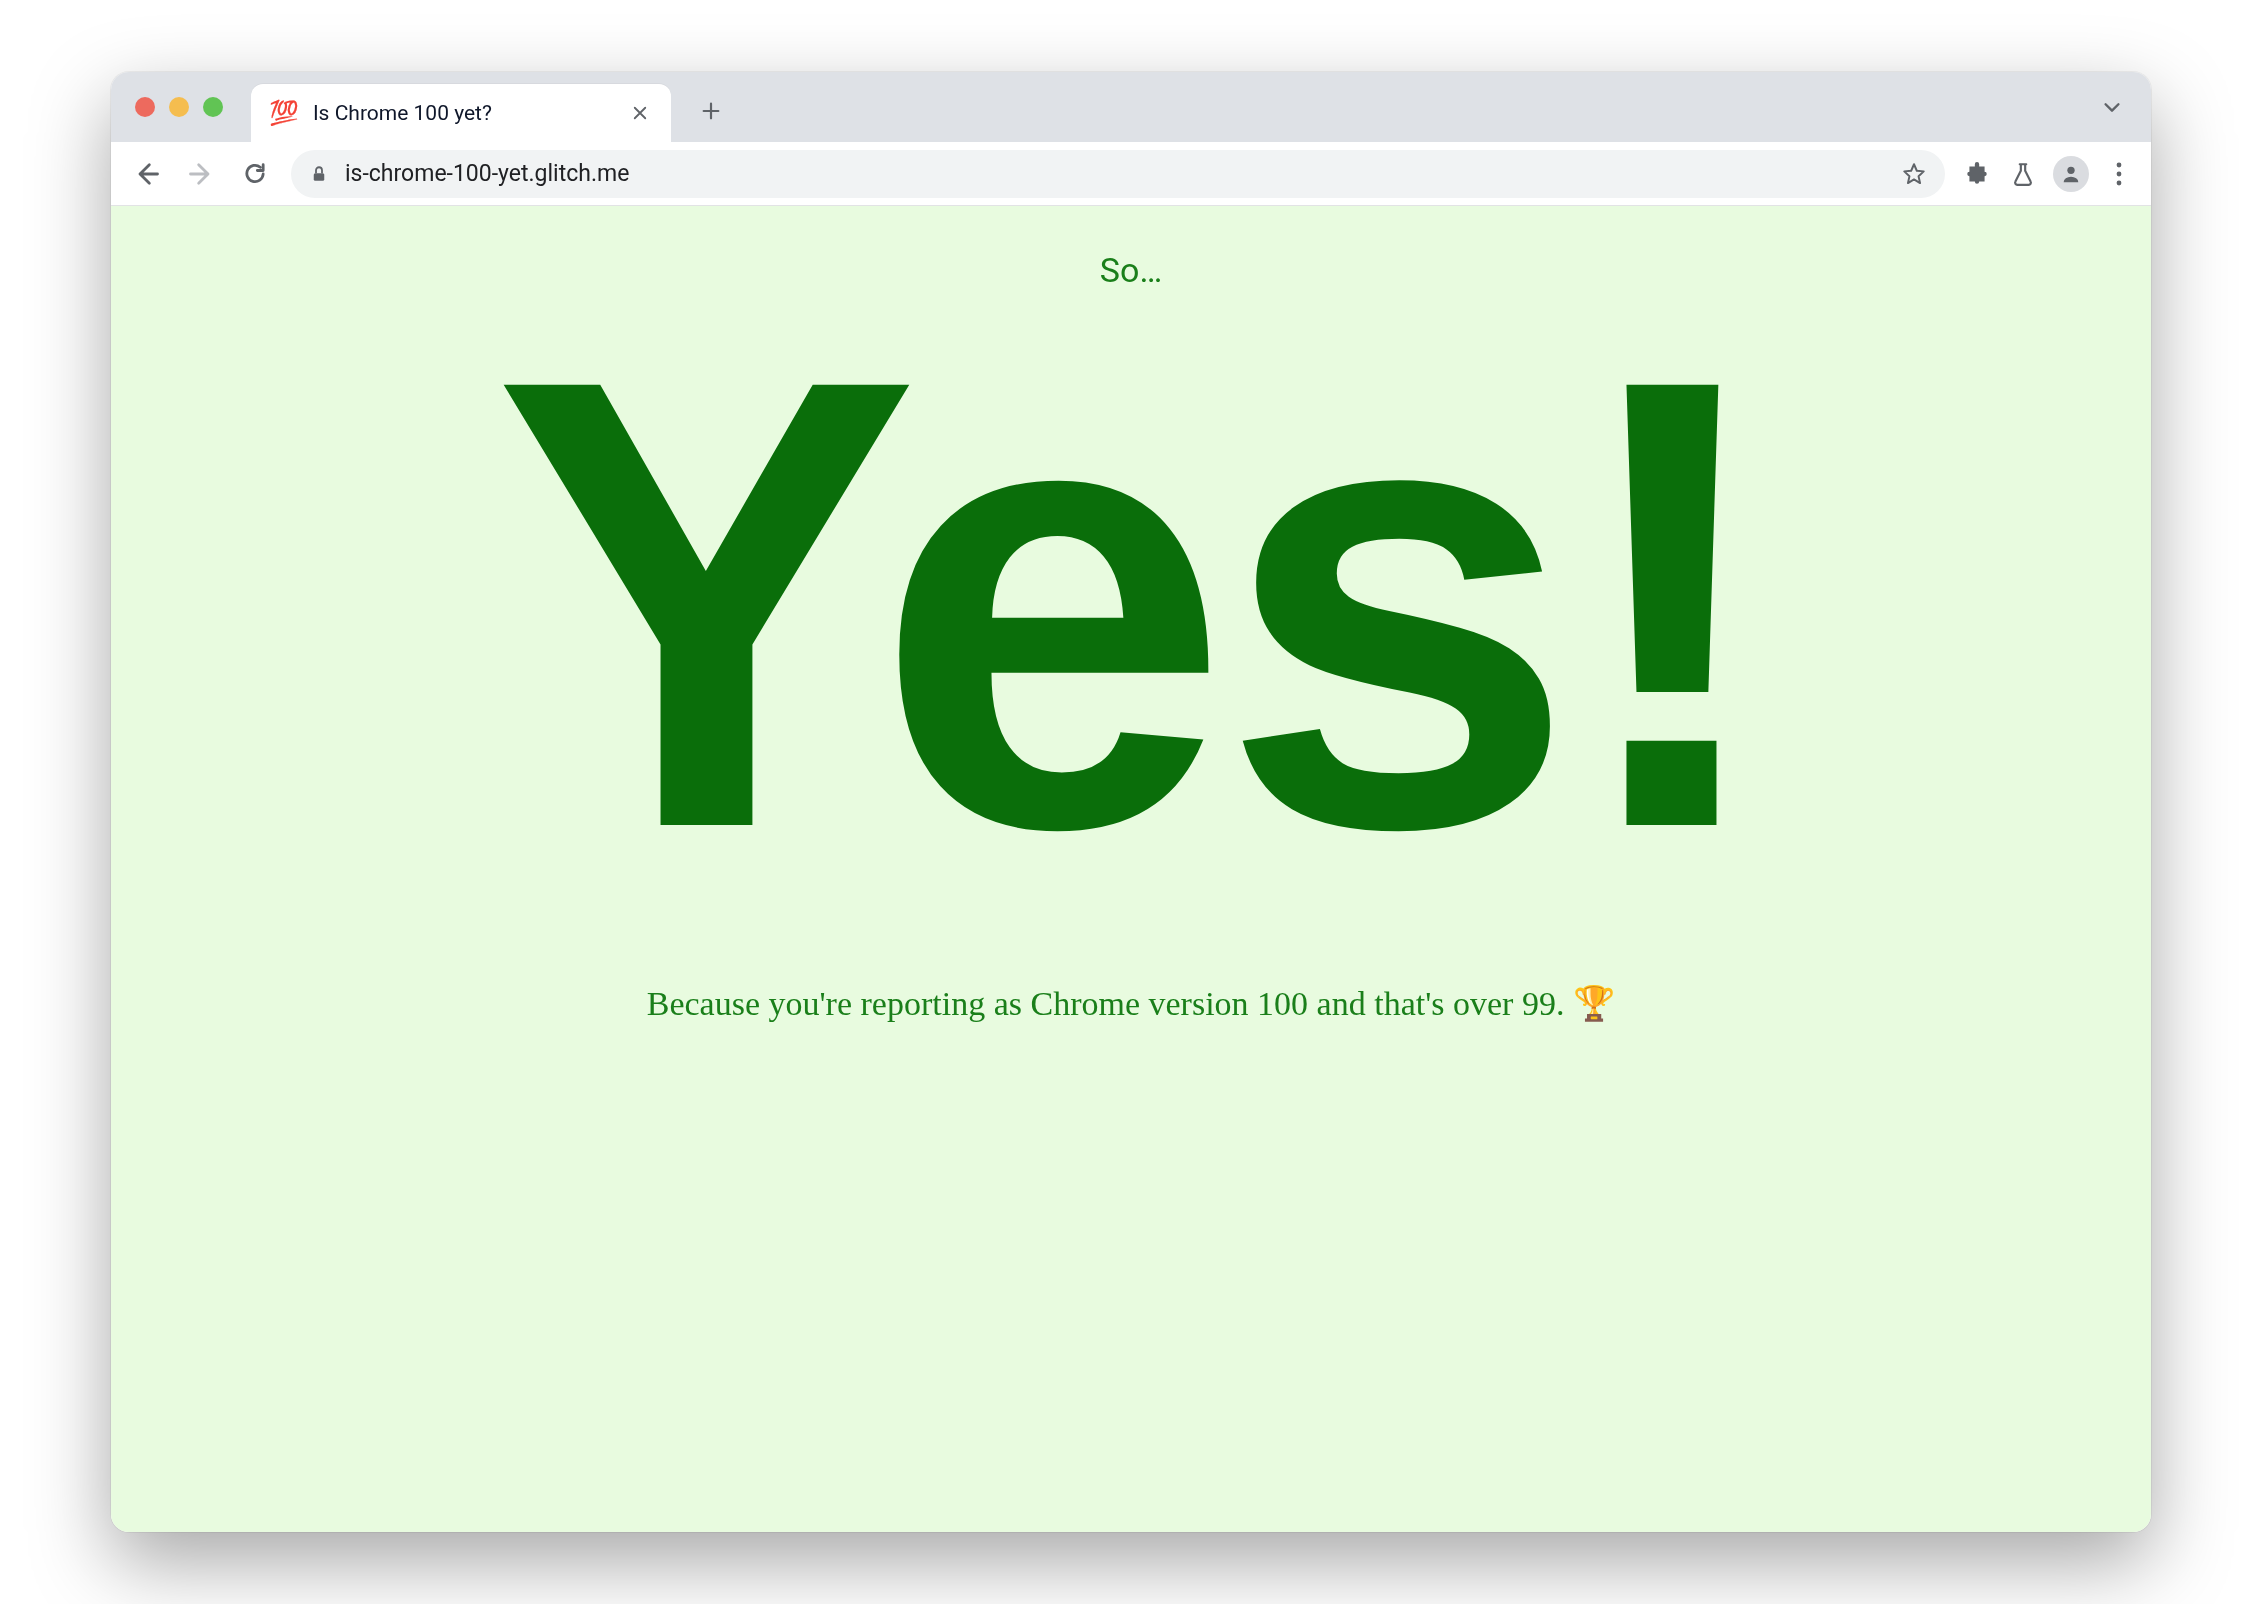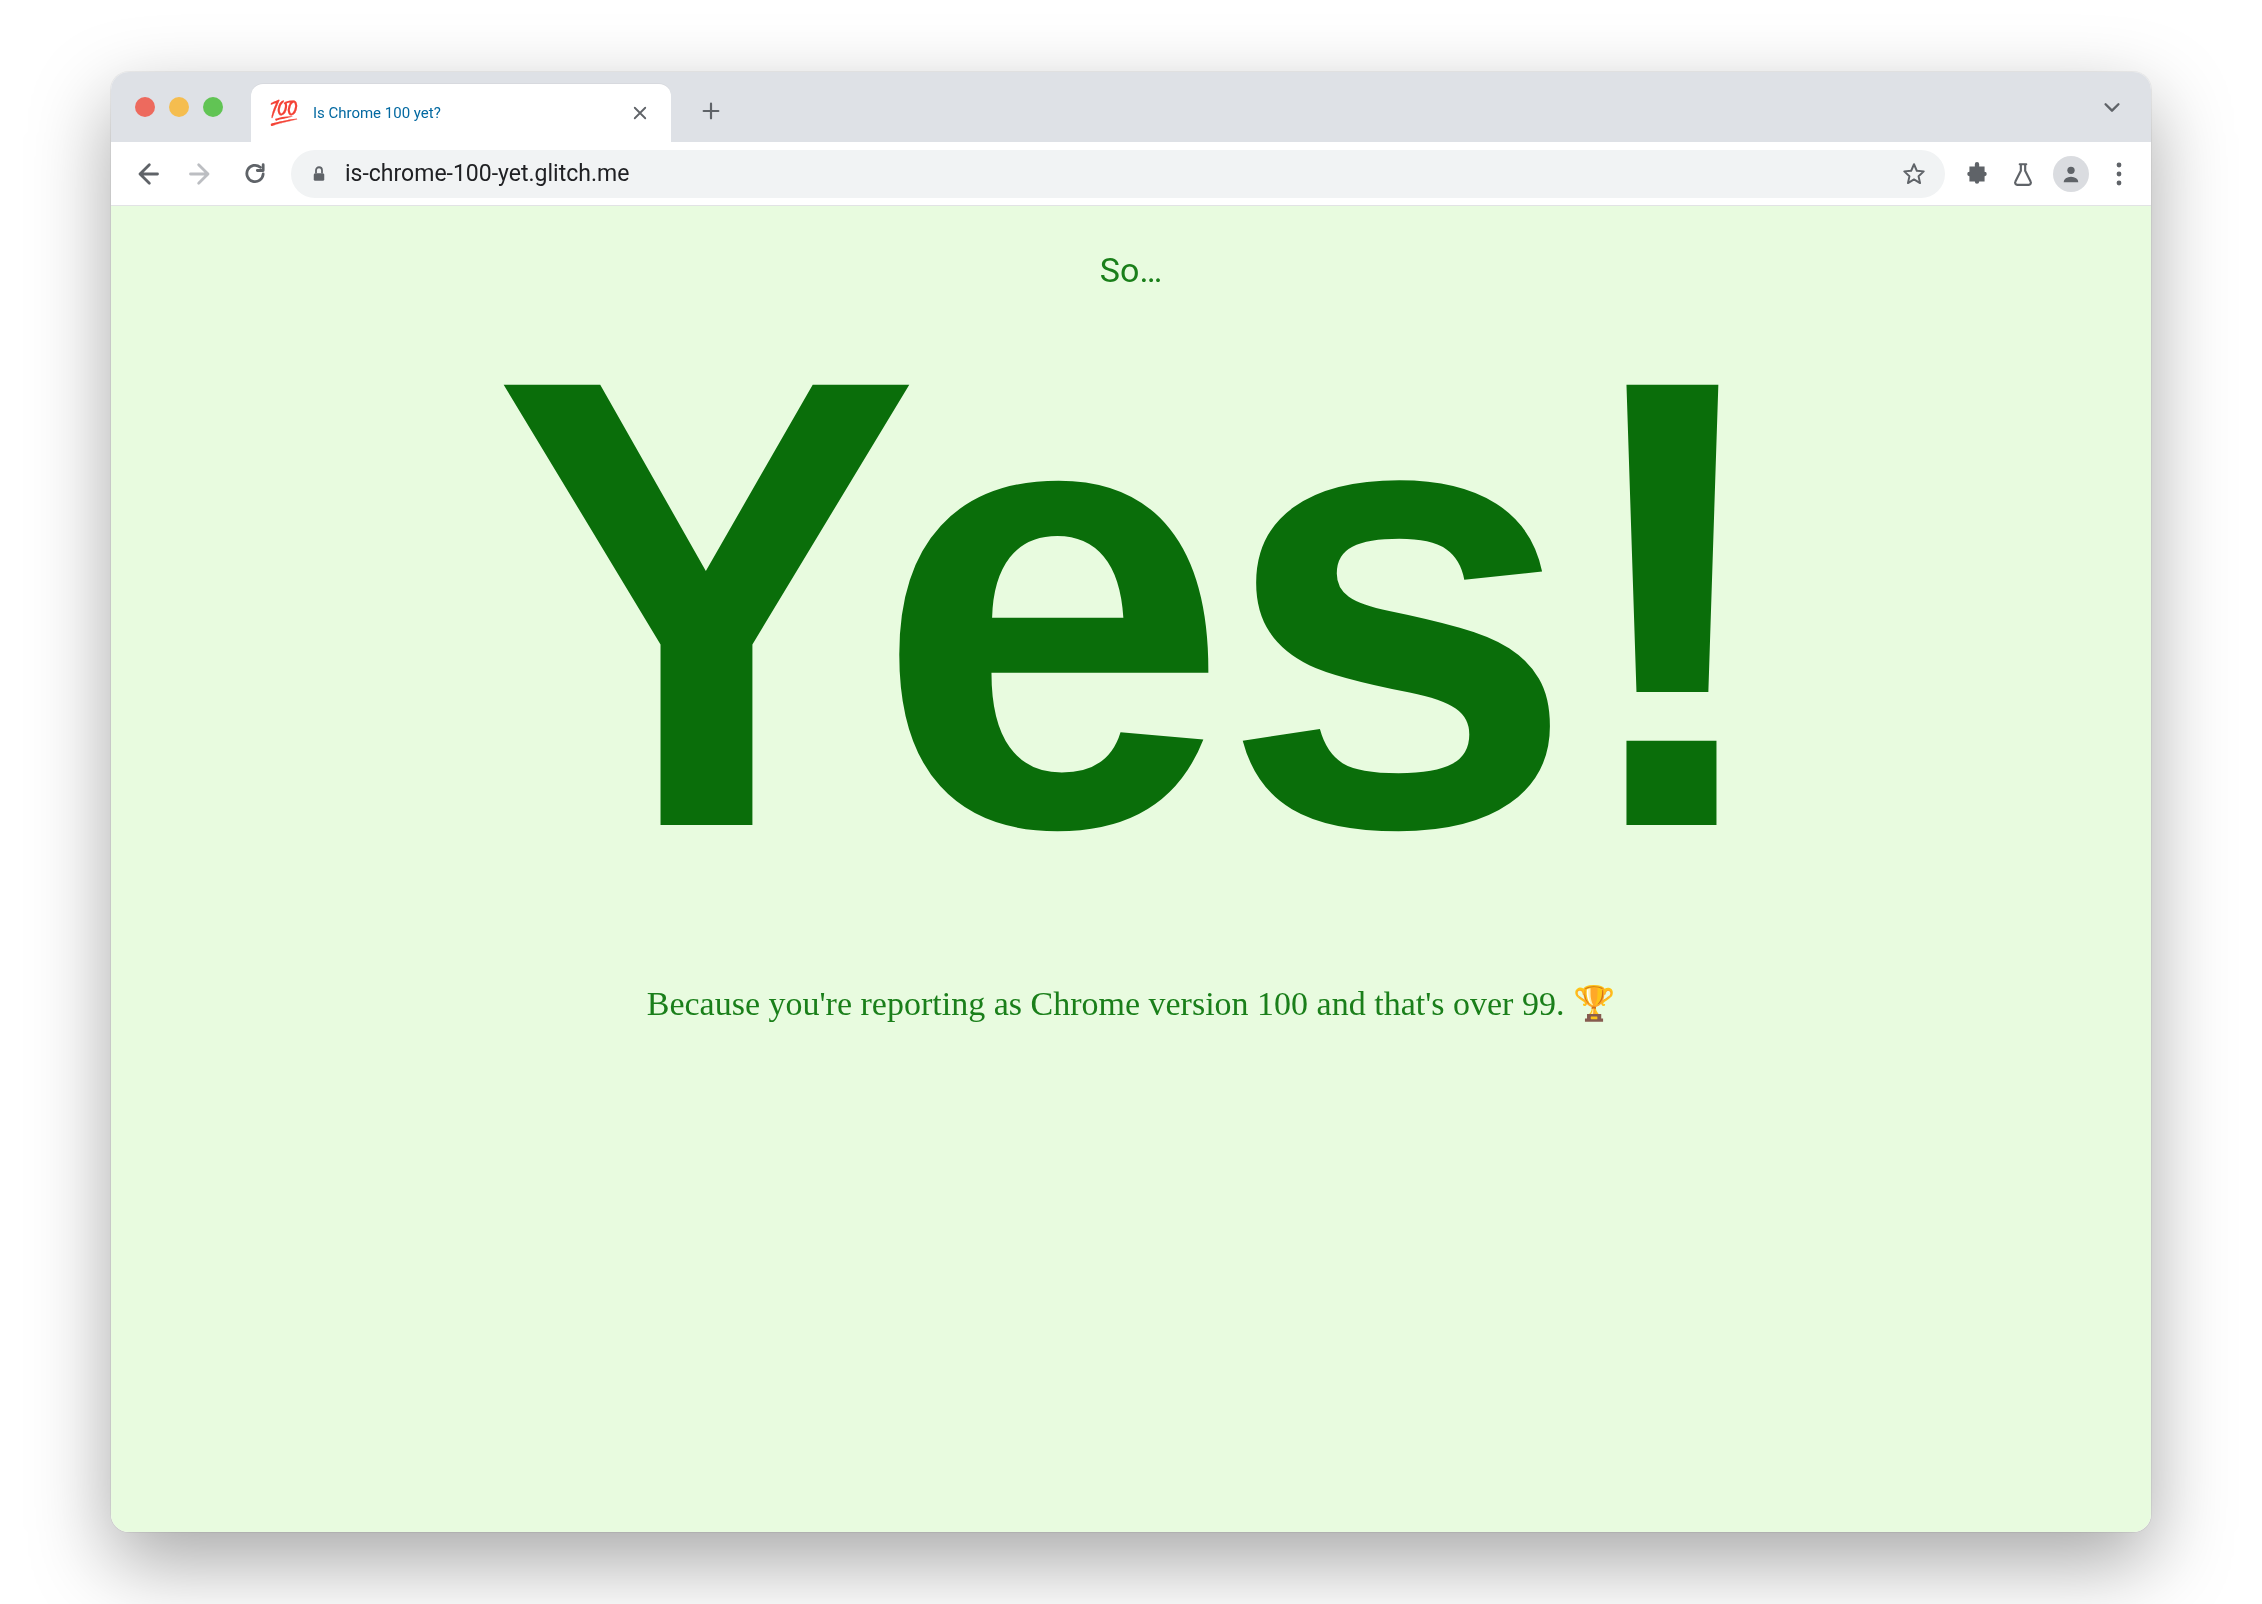--- a/index.html
+++ b/index.html
@@ -43,21 +43,21 @@
       height: 58px;
       border-radius: 12px 12px 0 0;
       padding: 0 18px;
       gap: 14px;
       min-width: 420px;
       position: relative;
       top: 6px;
       box-shadow: 0 -1px 0 rgba(0,0,0,0.03);
     }
     .tab .favicon { font-size: 24px; }
-    .tab-title { font-size: 15px; color: #0369a1; flex: 1; white-space: nowrap; overflow: hidden; text-overflow: ellipsis; }
+    .tab-title { font-size: 21px; color: #0f172a; flex: 1; white-space: nowrap; overflow: hidden; text-overflow: ellipsis; }
     .tab-close { width: 26px; height: 26px; display:flex; align-items:center; justify-content:center; }
     .tab-close svg { width: 18px; height: 18px; }
     .newtab {
       width: 44px; height: 44px; border-radius: 50%;
       display:flex; align-items:center; justify-content:center;
       margin-left: 18px;
       position: relative; top: 4px;
     }
     .newtab svg { width: 22px; height: 22px; }
     .tabstrip-expand {

